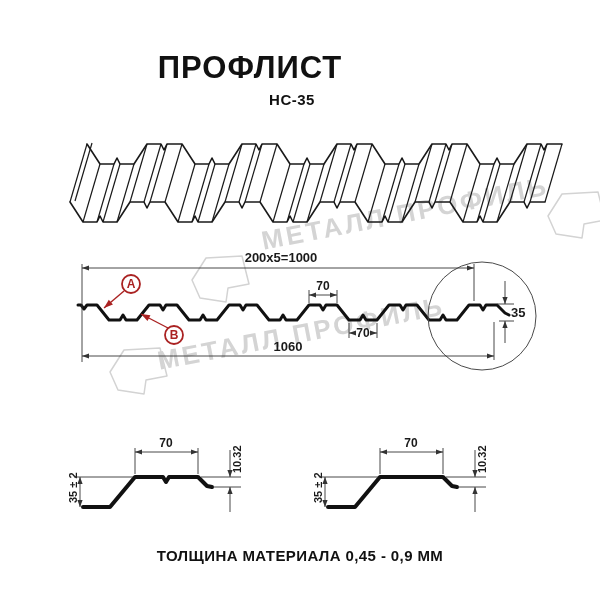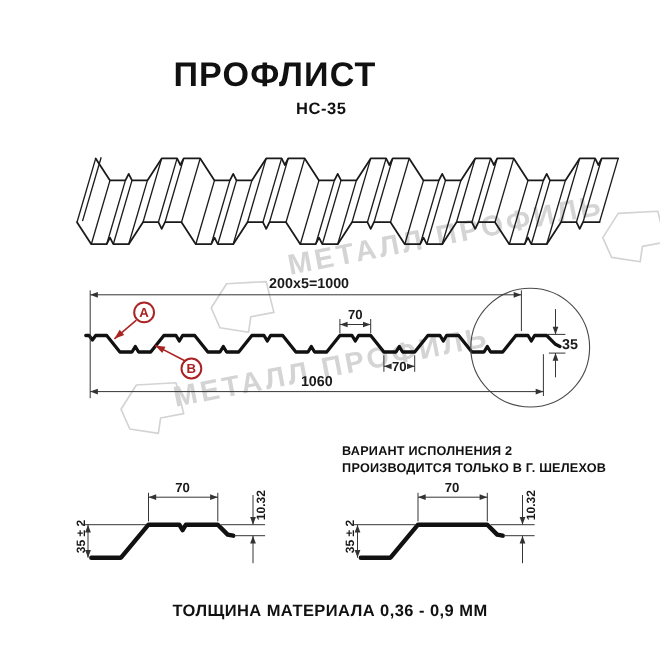--- a/index.html
+++ b/index.html
@@ -175,19 +175,15 @@
         <polygon points="475,477 472.4,470 477.6,470" fill="#333"></polygon>
         <line x1="475" y1="512" x2="475" y2="487" stroke="#333" stroke-width="0.9"></line>
         <polygon points="475,487 472.4,494 477.6,494" fill="#333"></polygon>
         <line x1="319" y1="477" x2="378" y2="477" stroke="#333" stroke-width="0.9"></line>
         <line x1="325" y1="477" x2="325" y2="507" stroke="#333" stroke-width="0.9"></line>
         <polygon points="325,477 322.4,484 327.6,484" fill="#333"></polygon>
         <polygon points="325,507 322.4,500 327.6,500" fill="#333"></polygon>
       </g>
   </svg>
 
-  <div class="htext vtitle" id="v2-head">
-    <div>ВАРИАНТ ИСПОЛНЕНИЯ 2</div>
-    <div>ПРОИЗВОДИТСЯ ТОЛЬКО В Г. ШЕЛЕХОВ</div>
-  </div>
 
-  <div class="htext" id="thickness">ТОЛЩИНА МАТЕРИАЛА 0,36 - 0,9 ММ</div>
+  <div class="htext" id="thickness">ТОЛЩИНА МАТЕРИАЛА 0,45 - 0,9 ММ</div>
 </div>
 
 </body></html>

